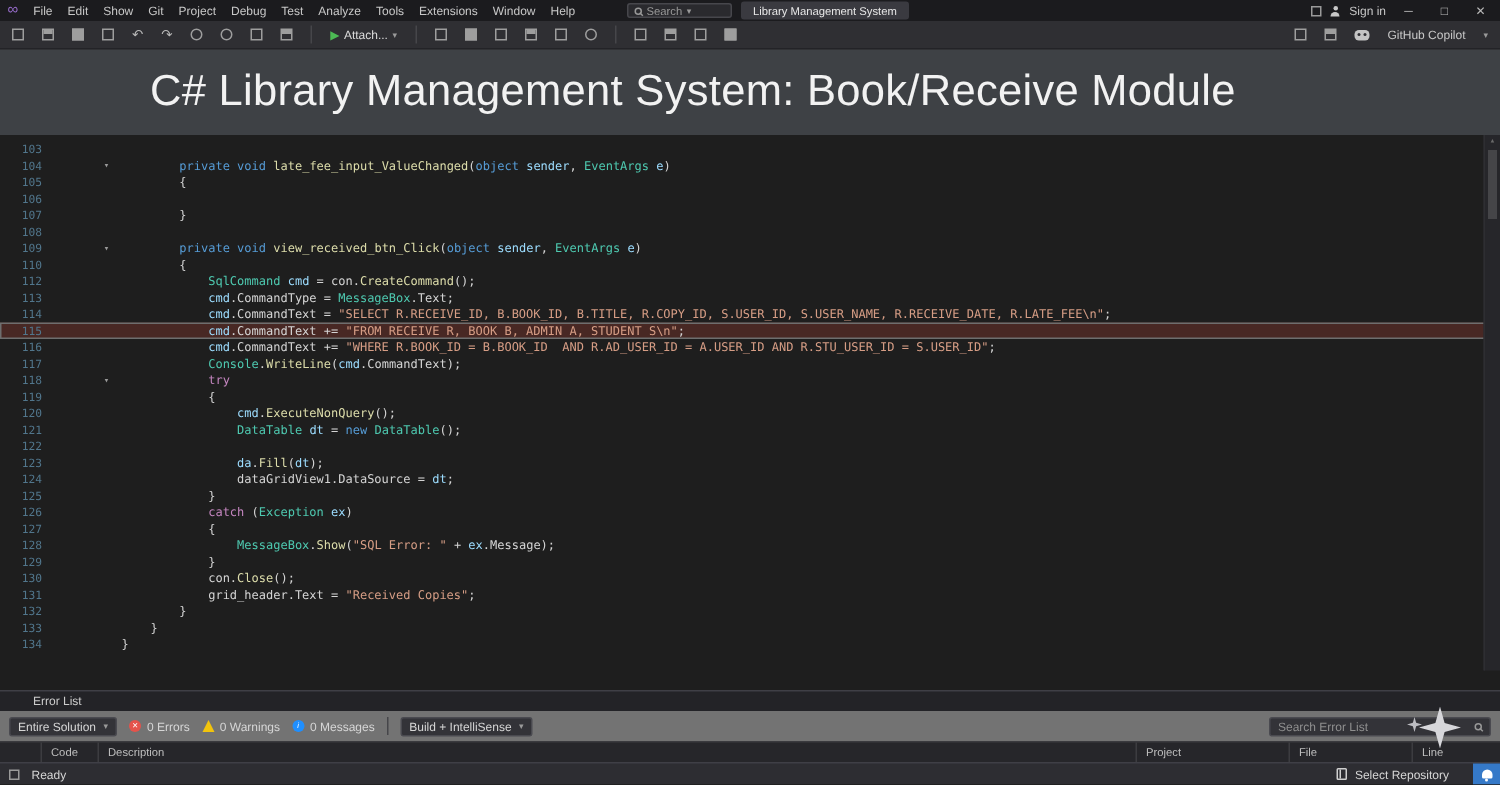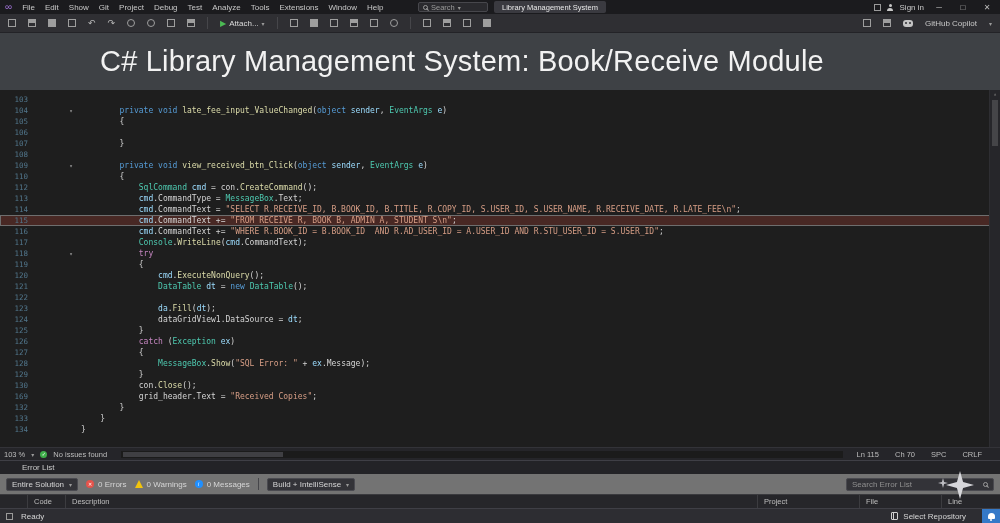--- a/index.html
+++ b/index.html
@@ -334,21 +334,21 @@
           <span class="lnum">129</span>
           <span class="fold"></span>
           <span class="codeln"><span>            </span><span class="tok-p">}</span></span>
         </div>
         <div class="crow">
           <span class="lnum">130</span>
           <span class="fold"></span>
           <span class="codeln"><span>            </span><span class="tok-p">con.</span><span class="tok-m">Close</span><span class="tok-p">();</span></span>
         </div>
         <div class="crow">
-          <span class="lnum">169</span>
+          <span class="lnum">131</span>
           <span class="fold"></span>
           <span class="codeln"><span>            </span><span class="tok-p">grid_header.Text = </span><span class="tok-s">"Received Copies"</span><span class="tok-p">;</span></span>
         </div>
         <div class="crow">
           <span class="lnum">132</span>
           <span class="fold"></span>
           <span class="codeln"><span>        </span><span class="tok-p">}</span></span>
         </div>
         <div class="crow">
           <span class="lnum">133</span>
@@ -360,35 +360,20 @@
           <span class="fold"></span>
           <span class="codeln"><span></span><span class="tok-p">}</span></span>
         </div>
       </div>
     <div class="vsb">
       <span>▴</span>
       <div class="thumb"></div>
     </div>
   </div>
 
-  <div id="editorstatus">
-    <span>103 %</span>
-    <span class="chev">▾</span>
-    <span class="healthdot">✓</span>
-    <span>No issues found</span>
-    <div class="hscroll">
-      <div class="thumb"></div>
-    </div>
-    <div class="poscluster">
-      <span>Ln 115</span>
-      <span>Ch 70</span>
-      <span>SPC</span>
-      <span>CRLF</span>
-    </div>
-  </div>
 
   <div id="errorheader">
     <span>Error List</span>
   </div>
 
   <div id="errortoolbar">
     <span class="combo">
       <span>Entire Solution</span>
       <span class="chev">▾</span>
     </span>

